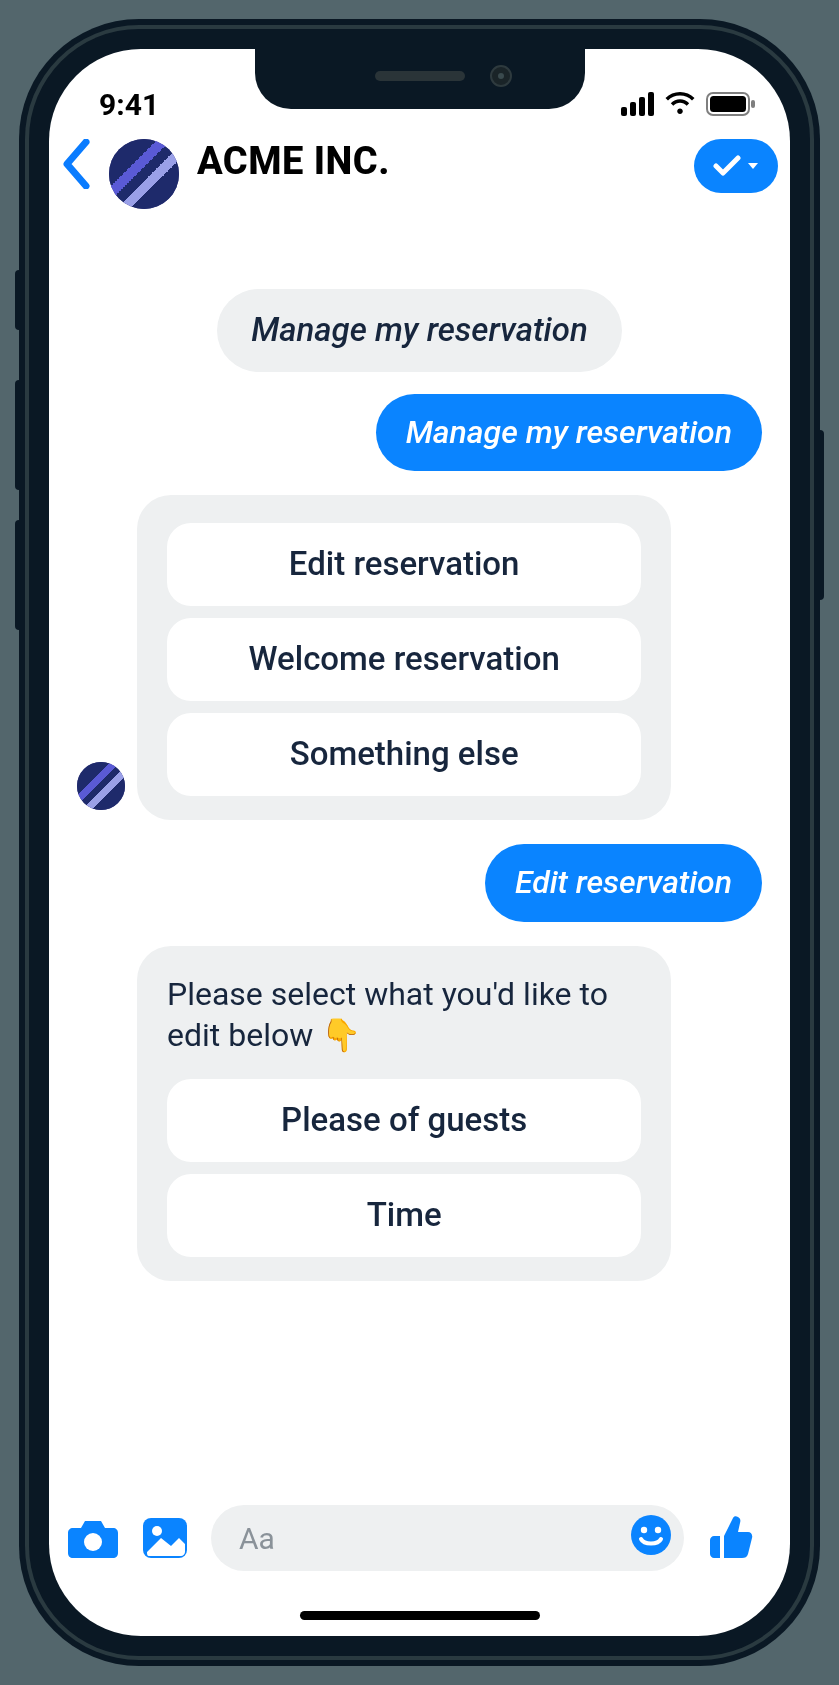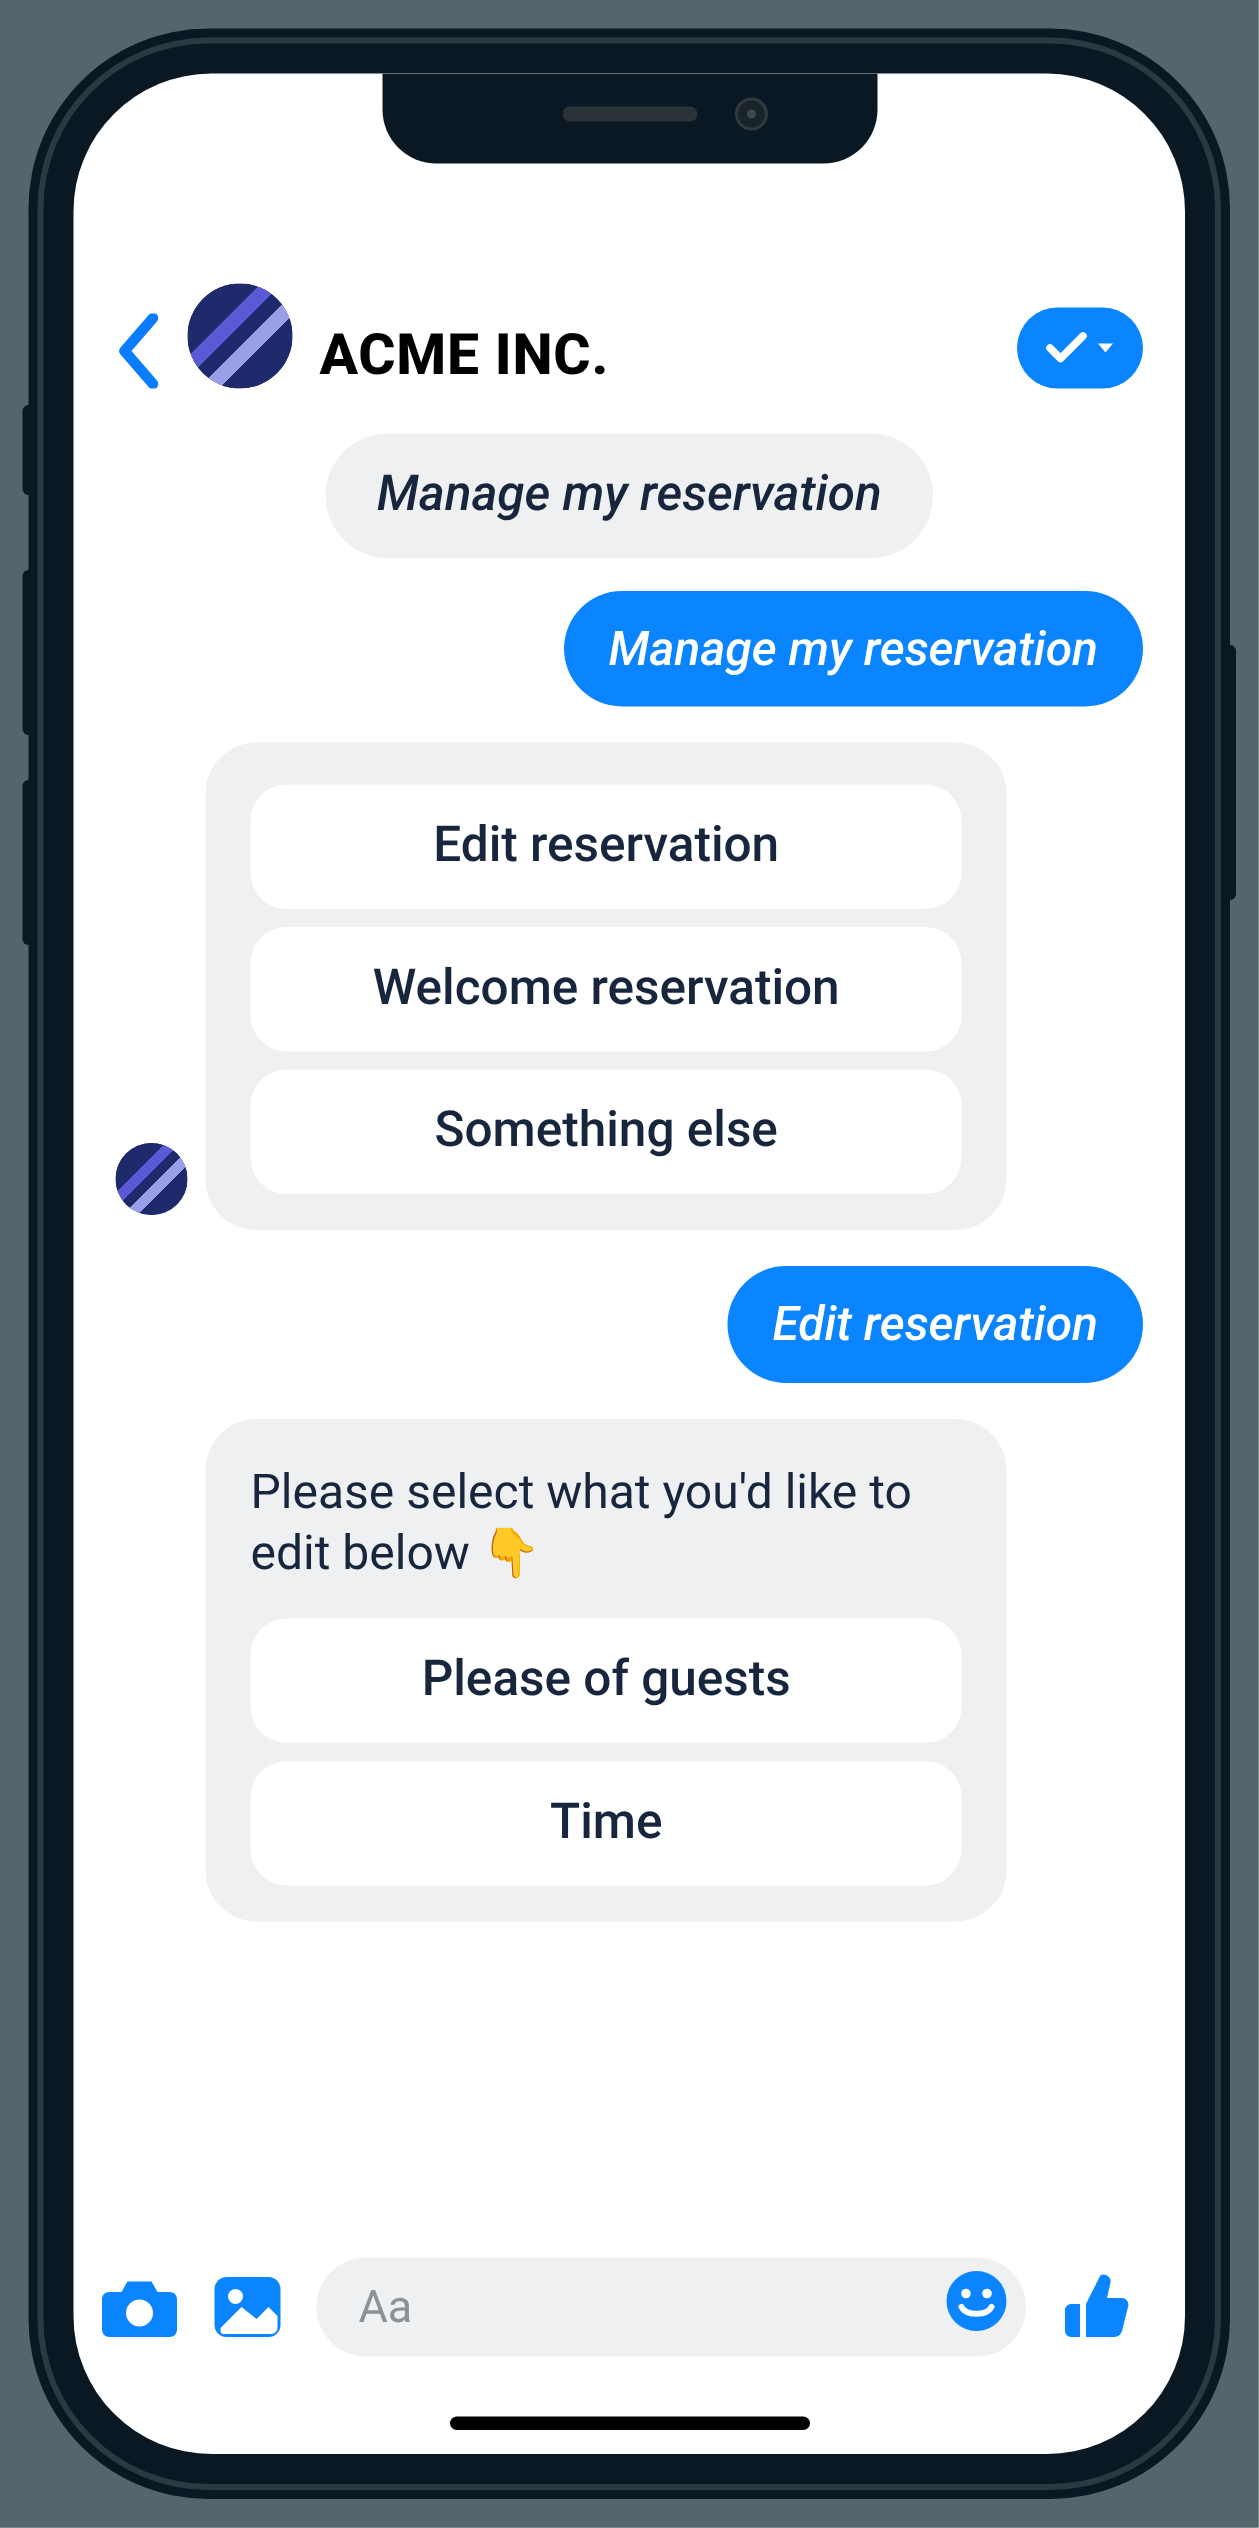--- a/index.html
+++ b/index.html
@@ -96,22 +96,22 @@
   .signal-bars span:nth-child(4){height:24px;}
 
   .wifi-icon svg, .battery-icon svg { display:block; }
 
   
   .header {
     position: absolute;
     top: 90px; left: 0; right: 0;
     height: 120px;
     display: flex;
-    align-items: flex-end;
-    padding: 0 28px;
+    align-items: flex-start;
+    padding: 0 12px;
     gap: 18px;
   }
   .back-button { color: #0a7cff; display:flex; align-items:center; cursor:pointer; }
   .avatar {
     width: 70px; height: 70px;
     border-radius: 50%;
     overflow: hidden;
     flex-shrink: 0;
   }
   .avatar-inner {
@@ -255,20 +255,43 @@
 <div class="side-button sb4"></div>
 
 <div class="phone-frame">
   <div class="screen">
 
     <div class="notch">
       <div class="notch-speaker"></div>
       <div class="notch-cam"></div>
     </div>
 
+    <div class="status-bar">
+      <div>9:41</div>
+      <div class="status-right">
+        <div class="signal-bars">
+          <span></span>
+            <span></span>
+            <span></span>
+            <span></span>
+        </div>
+        <div class="wifi-icon">
+          <svg width="32" height="24" viewBox="0 0 32 24">
+            <path d="M16 22c1.5 0 2.8-1.3 2.8-2.8S17.5 16.4 16 16.4s-2.8 1.3-2.8 2.8S14.5 22 16 22zm-6.7-8.3c1.8-1.8 4.2-2.9 6.7-2.9s4.9 1.1 6.7 2.9l2.5-2.5C22.7 8.7 19.4 7.3 16 7.3S9.3 8.7 6.8 11.2l2.5 2.5zM1.5 6C5.3 2.2 10.5 0 16 0s10.7 2.2 14.5 6l-2.5 2.5C25 5.5 20.6 3.6 16 3.6S7 5.5 4 8.5L1.5 6z" fill="#000"></path>
+          </svg>
+        </div>
+        <div class="battery-icon">
+          <svg width="50" height="24" viewBox="0 0 50 24">
+            <rect x="1" y="1" width="42" height="22" rx="6" fill="none" stroke="#000" stroke-width="2" opacity="0.5"></rect>
+            <rect x="4" y="4" width="36" height="16" rx="3.5" fill="#000"></rect>
+            <rect x="45" y="8" width="4" height="8" rx="2" fill="#000" opacity="0.5"></rect>
+          </svg>
+        </div>
+      </div>
+    </div>
 
     <div class="header">
       <div class="back-button">
         <svg width="30" height="50" viewBox="0 0 30 50">
             <path d="M25 3 L6 25 L25 47" stroke="#0a7cff" stroke-width="7" fill="none" stroke-linecap="round" stroke-linejoin="round"></path>
           </svg>
       </div>
       <div class="avatar">
         <div class="avatar-inner"></div>
       </div>

